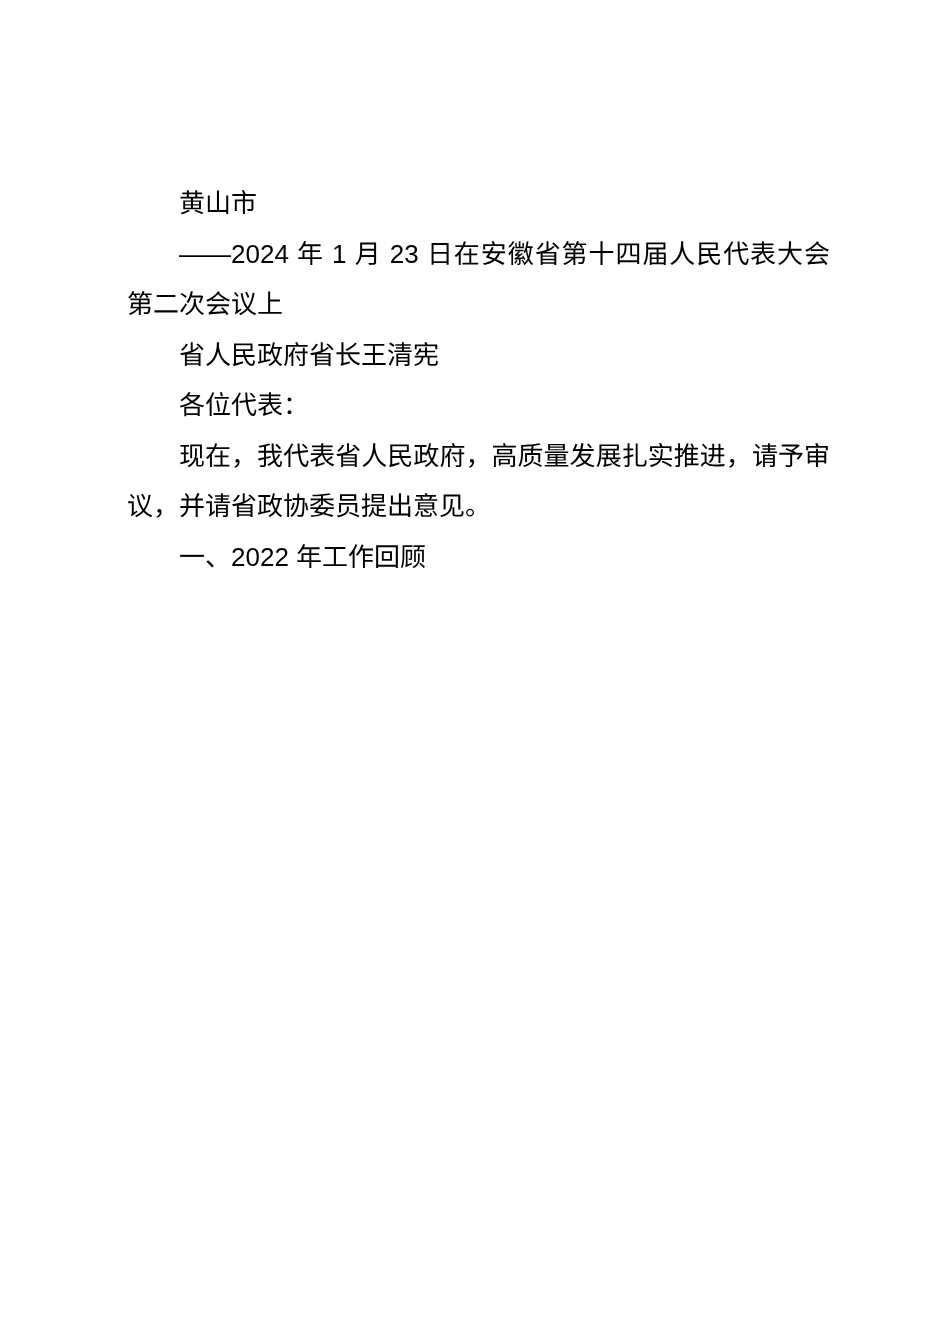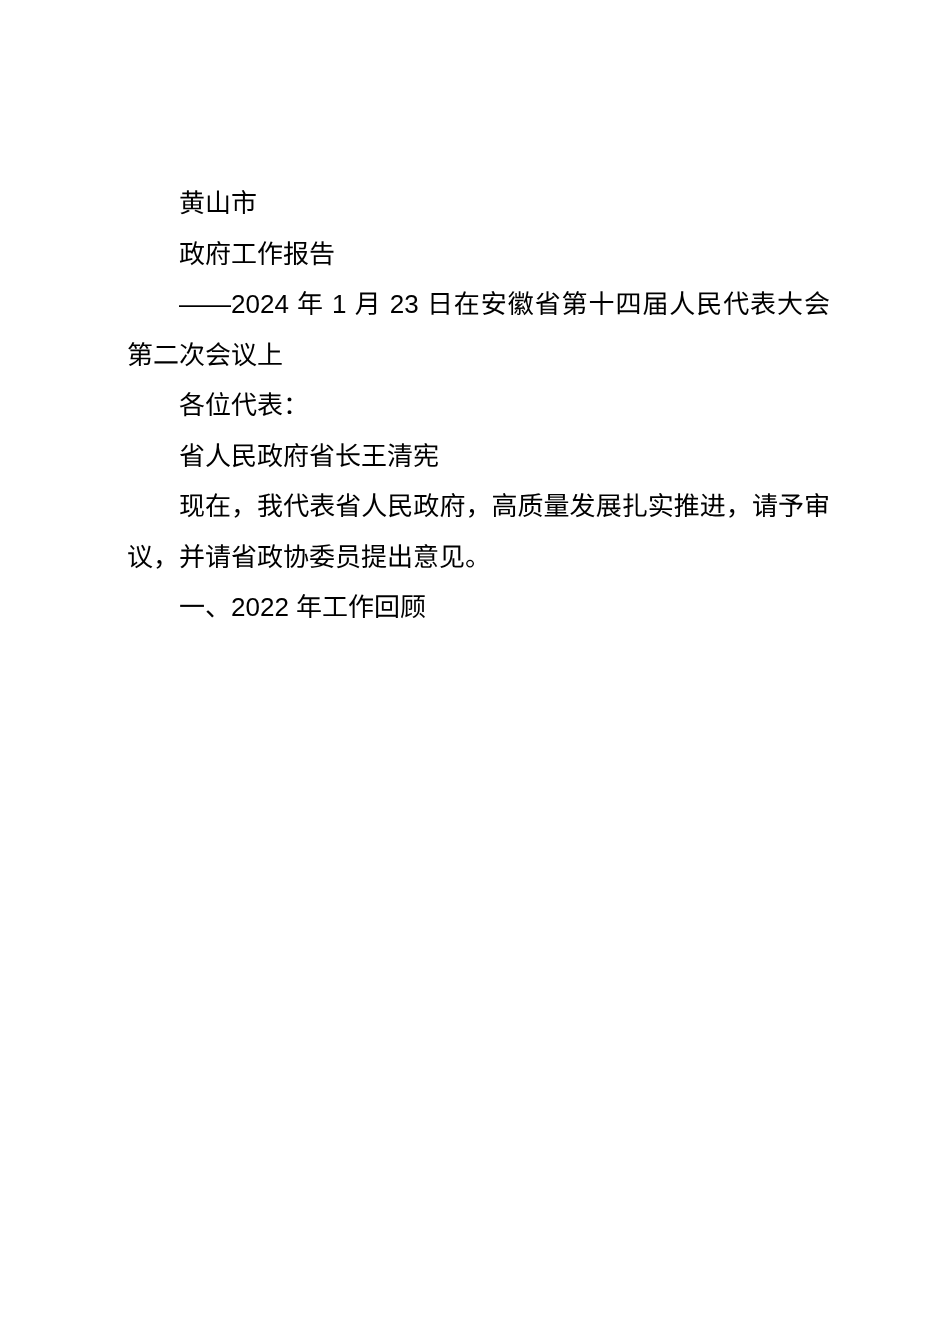--- a/index.html
+++ b/index.html
@@ -29,20 +29,19 @@
     text-align: justify;
     word-break: break-all;
   }
 </style>
 </head>
 <body>
 
 <div class="page">
   <div class="doc-text">
     <p>黄山市</p>
-    <p>政府工作报告</p>
     <p>——2024 年 1 月 23 日在安徽省第十四届人民代表大会第二次会议上</p>
+    <p>省人民政府省长王清宪</p>
     <p>各位代表：</p>
-    <p>省人民政府省长王清宪</p>
     <p>现在，我代表省人民政府，高质量发展扎实推进，请予审议，并请省政协委员提出意见。</p>
     <p>一、2022 年工作回顾</p>
   </div>
 </div>
 
 </body></html>

